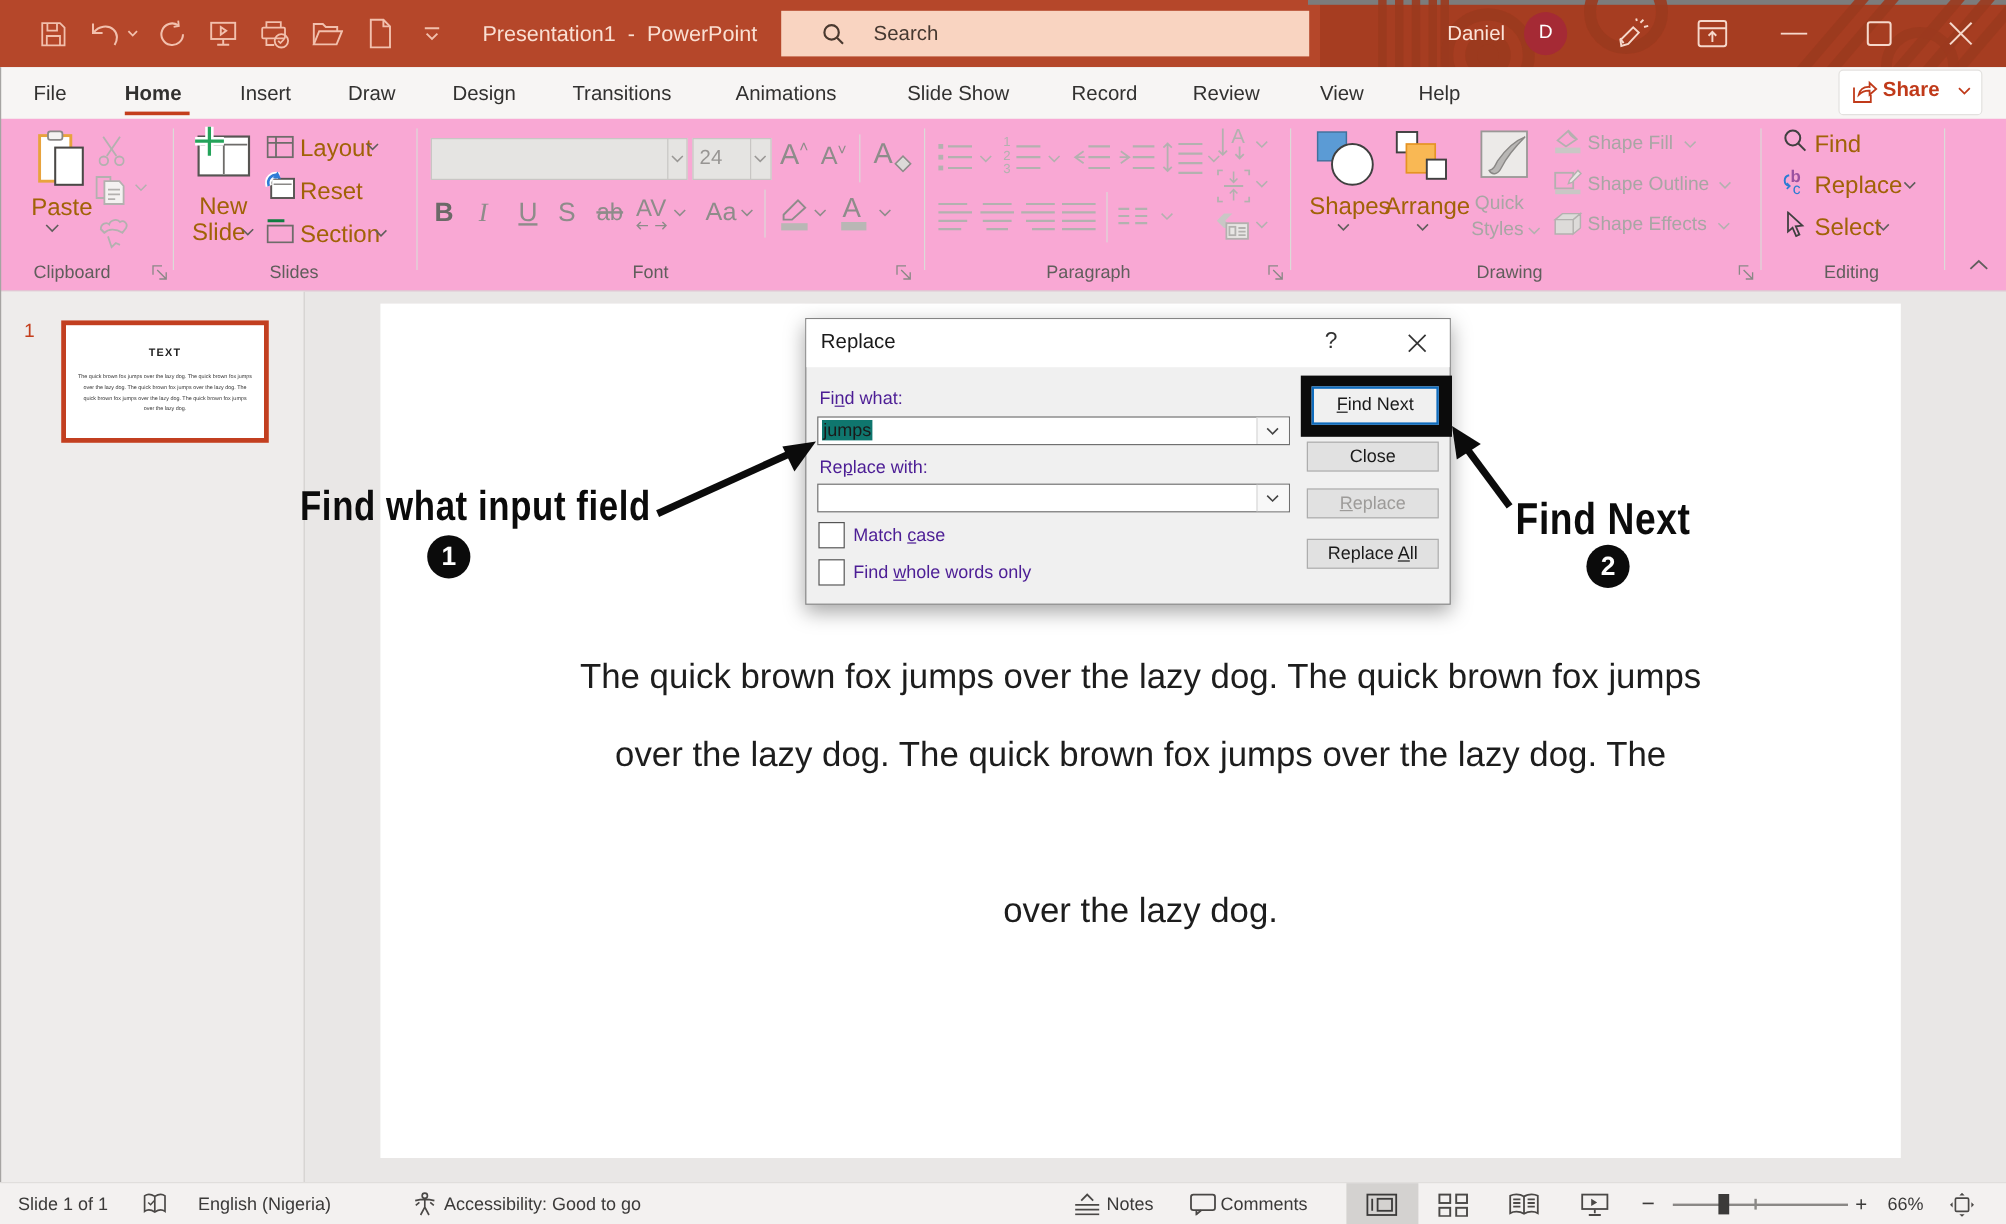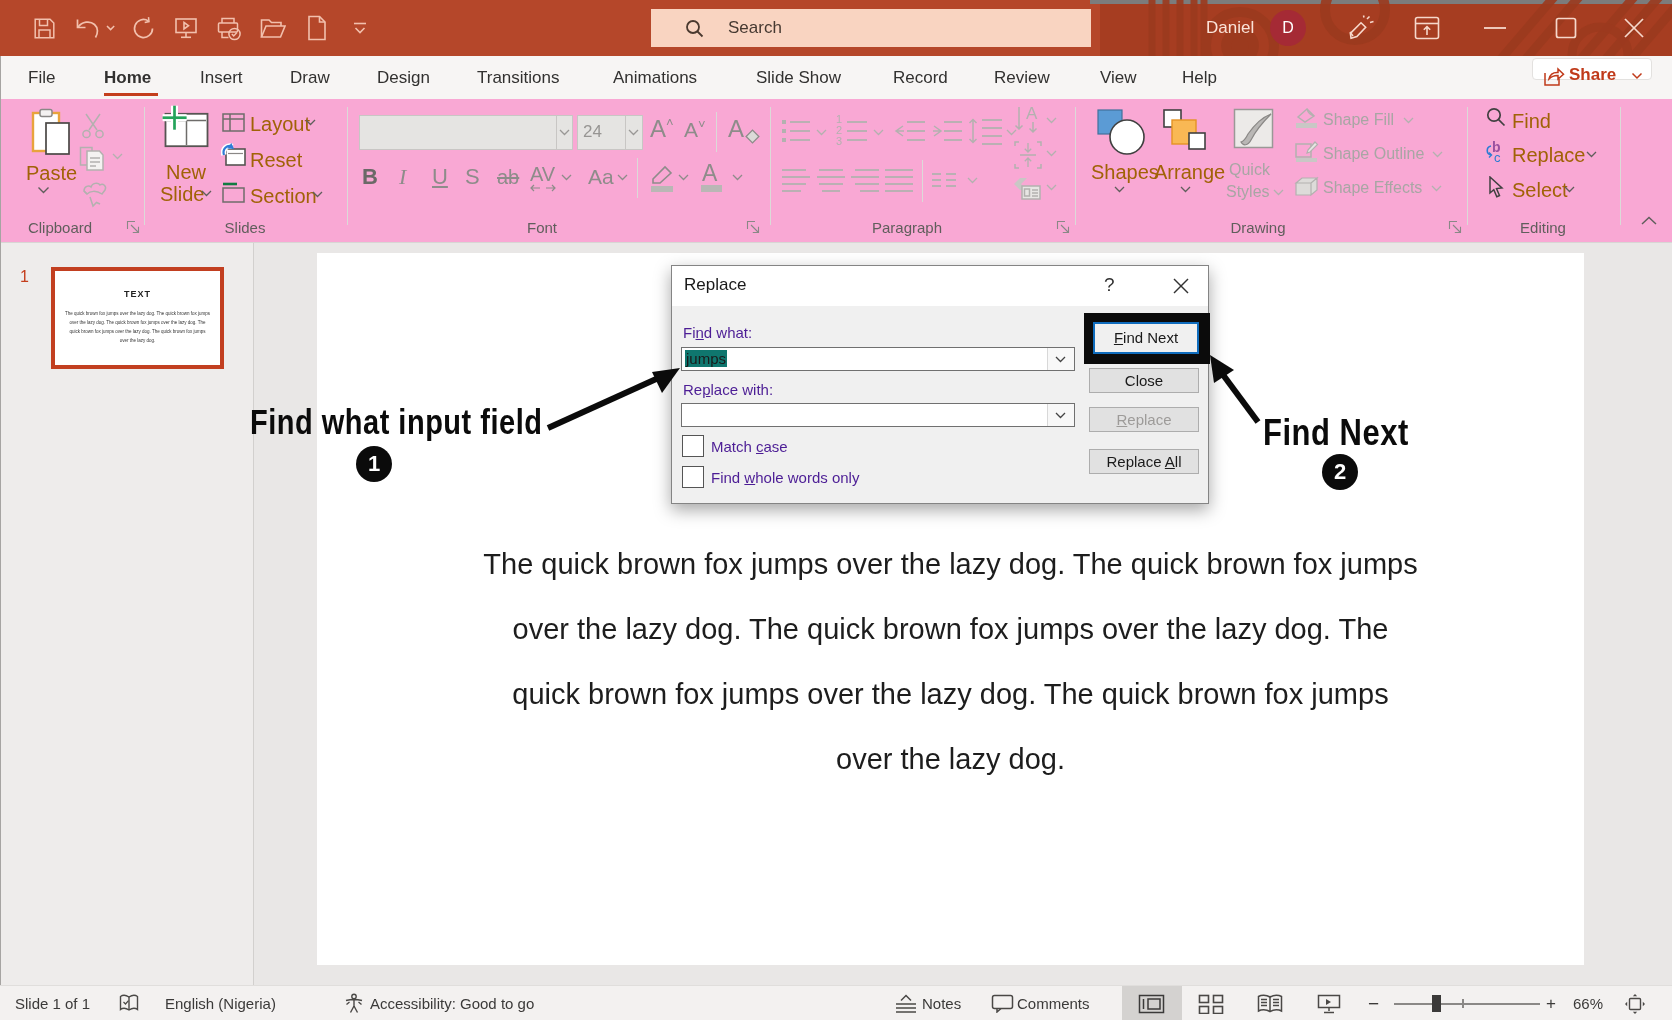--- a/index.html
+++ b/index.html
@@ -15,21 +15,21 @@
   #searchbox .mag { margin-left:34px; }
   #searchbox .stxt { color:#463931; font-size:17px; margin-left:24px; }
   #daniel { position:absolute; left:1206px; top:0; height:56px; line-height:56px; color:#fbe3d8; font-size:17px; }
   #avatar { position:absolute; left:1270px; top:10px; width:36px; height:36px; border-radius:50%; background:#a52a35; color:#fff; font-size:16px; text-align:center; line-height:36px; }
 
   
   #tabrow { position:absolute; left:0; top:56px; width:1672px; height:43px; background:#f7f5f4; }
   .tab { position:absolute; top:0; height:43px; line-height:43px; font-size:17px; color:#323130; }
   #tab-home { font-weight:bold; }
   #home-underline { position:absolute; left:104px; top:37px; width:54px; height:3px; background:#c43e1c; }
-  #sharebtn { position:absolute; left:1532px; top:58px; width:120px; height:22px; background:#fff; border:1px solid #e3e1df; border-radius:4px; }
+  #sharebtn { position:absolute; left:1532px; top:58px; width:120px; height:38px; background:#fff; border:1px solid #e3e1df; border-radius:4px; }
   #sharebtn .stext { position:absolute; left:36px; top:6px; color:#c03a1a; font-weight:bold; font-size:17px; }
 
   
   #ribbon { position:absolute; left:0; top:99px; width:1672px; height:144px; background:#f9a8d4; border-bottom:1px solid #d8d6d4; }
   .gdiv { position:absolute; top:8px; width:1px; height:118px; background:#dcdad8; }
   .glabel { position:absolute; top:120px; width:120px; text-align:center; font-size:15px; color:#605e5c; }
   .launcher { position:absolute; top:121px; width:15px; height:15px; }
   .ricon { position:absolute; }
   .rtext { position:absolute; font-size:20px; color:#a16207; white-space:nowrap; }
   .rtext-g { position:absolute; font-size:16px; color:#a8a6a4; white-space:nowrap; }
@@ -123,20 +123,21 @@
     <path d="M1.5 19 L6 8 H25 L20.5 19 Z"></path>
   </svg>
   <svg class="abs" style="left:306px;top:15px" width="22" height="26" viewBox="0 0 22 26" fill="none" stroke="#f2c0ad" stroke-width="1.6">
     <path d="M3 24.5 V1.5 H13.5 L19 7 V24.5 Z"></path>
     <path d="M13.5 1.5 V7 H19"></path>
   </svg>
   <svg class="abs" style="left:350px;top:22px" width="20" height="13" viewBox="0 0 20 13" fill="none" stroke="#f2c0ad" stroke-width="1.6">
     <line x1="4" y1="1.5" x2="16" y2="1.5"></line>
     <path d="M5.5 6 l4.5 4.5 l4.5 -4.5"></path>
   </svg>
+  <div id="ptitle">Presentation1&nbsp; -&nbsp; PowerPoint</div>
   <div id="searchbox">
     <svg class="mag" width="19" height="19" viewBox="0 0 19 19" fill="none" stroke="#4a392f" stroke-width="1.8">
         <circle cx="8" cy="8" r="6"></circle>
         <line x1="12.5" y1="12.5" x2="17.5" y2="17.5"></line>
       </svg>
     <span class="stxt">Search</span>
   </div>
   <div id="daniel">Daniel</div>
   <div id="avatar">D</div>
   <svg class="abs" style="left:1345px;top:15px" width="30" height="28" viewBox="0 0 30 28" fill="none" stroke="#f6d8cb" stroke-width="1.6">
@@ -533,21 +534,20 @@
   <div id="leftpanel">
     <div id="slidenum">1</div>
     <div id="thumb">
       <div style="position:absolute;left:0;top:18px;width:165px;text-align:center;font-size:9px;font-weight:bold;color:#222;letter-spacing:1px">TEXT</div>
       <div style="position:absolute;left:10px;top:38px;width:145px;text-align:center;font-size:4.5px;color:#333;line-height:9px">The quick brown fox jumps over the lazy dog. The quick brown fox jumps over the lazy dog. The quick brown fox jumps over the lazy dog. The quick brown fox jumps over the lazy dog. The quick brown fox jumps over the lazy dog.</div>
     </div>
   </div>
   <div id="slide"></div>
   <div class="slidetext" style="left:317px; top:306px;">The quick brown fox jumps over the lazy dog. The quick brown fox jumps</div>
   <div class="slidetext" style="left:317px; top:371px;">over the lazy dog. The quick brown fox jumps over the lazy dog. The</div>
-  <div class="slidetext" style="left:317px; top:436px;">quick brown fox jumps over the lazy dog. The quick brown fox jumps</div>
   <div class="slidetext" style="left:317px; top:501px;">over the lazy dog.</div>
 </div>
 
 <div id="dialog">
   <div id="dlg-title">
     <span class="t" style="left:12px">Replace</span>
     <span class="abs" style="left:432px;top:8px;font-size:19px;color:#333">?</span>
     <svg class="abs" style="left:501px;top:12px" width="16" height="16" viewBox="0 0 16 16" stroke="#333" stroke-width="1.4">
         <line x1="1" y1="1" x2="15" y2="15"></line>
         <line x1="15" y1="1" x2="1" y2="15"></line>

